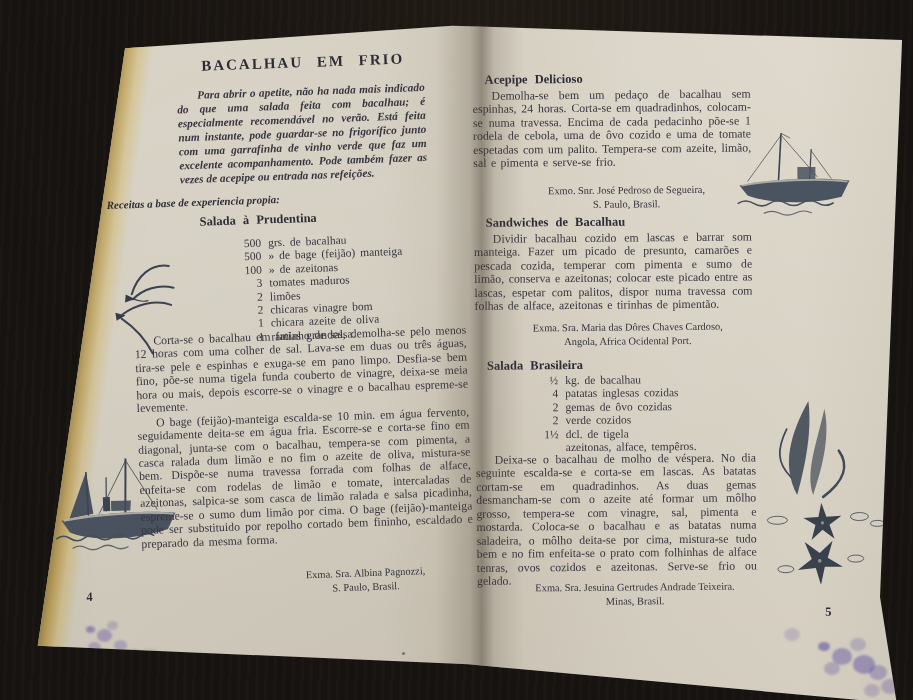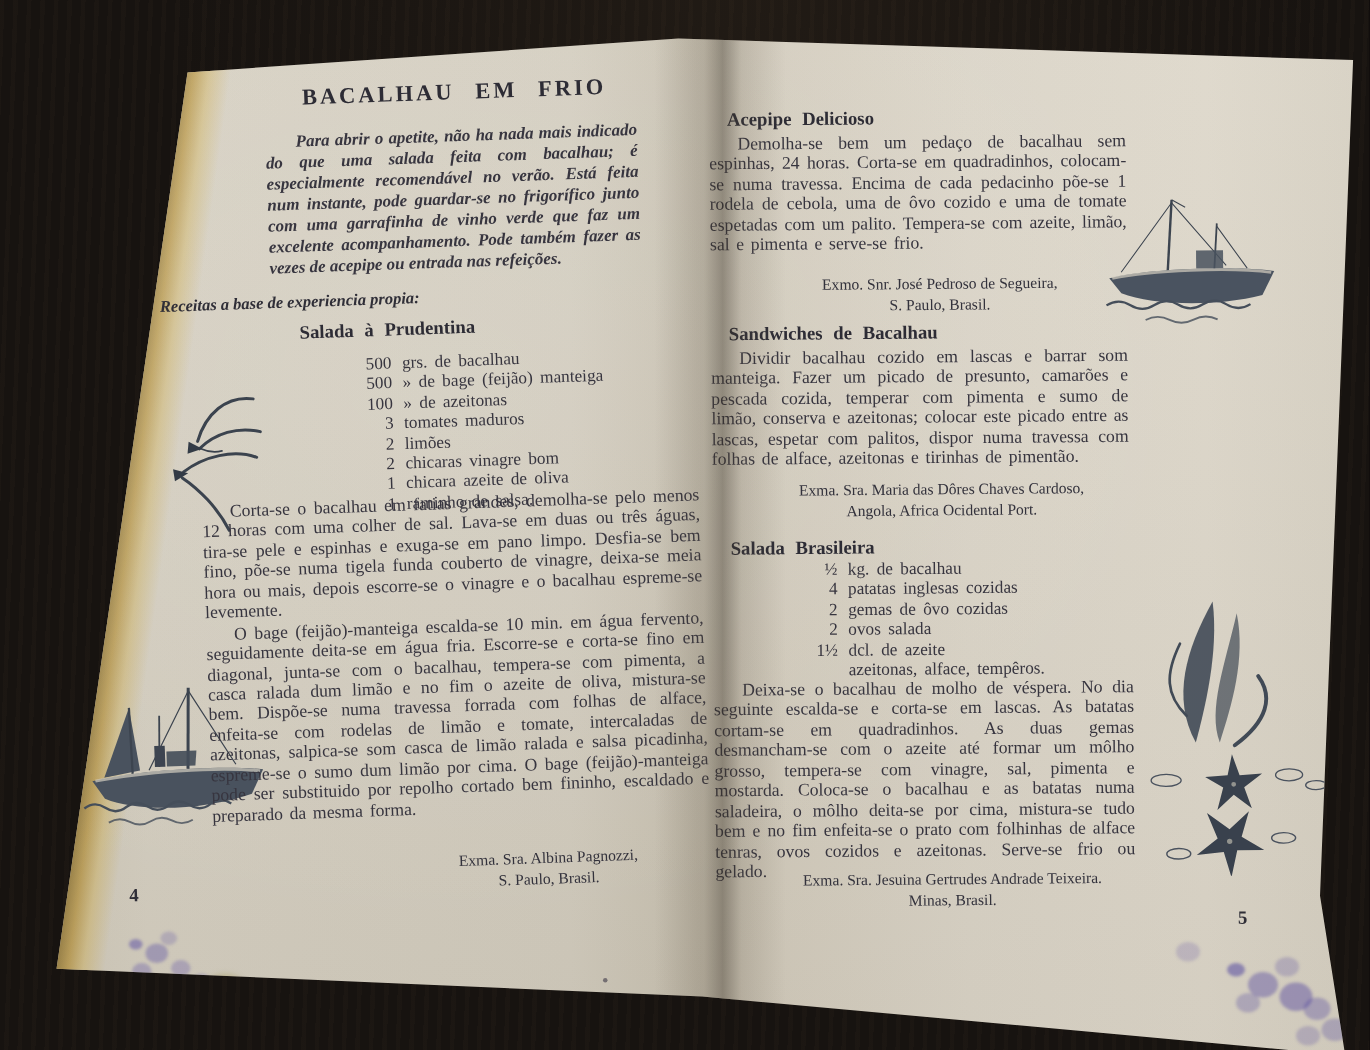--- a/index.html
+++ b/index.html
@@ -211,25 +211,25 @@
         <div class="irow">
             <span class="qty">4</span>
             <span>patatas inglesas cozidas</span>
           </div>
         <div class="irow">
             <span class="qty">2</span>
             <span>gemas de ôvo cozidas</span>
           </div>
         <div class="irow">
             <span class="qty">2</span>
-            <span>ovos salada</span>
+            <span>verde cozidos</span>
           </div>
         <div class="irow">
             <span class="qty">1½</span>
-            <span>dcl. de azeite</span>
+            <span>dcl. de tigela</span>
           </div>
         <div class="irow">
             <span class="qty"></span>
             <span>azeitonas, alface, tempêros.</span>
           </div>
       </div>
       <div class="bodytext sec3-para">
         <p>Deixa-se o bacalhau de molho de véspera. No dia seguinte escalda-se e corta-se em lascas. As batatas cortam-se em quadradinhos. As duas gemas desmancham-se com o azeite até formar um môlho grosso, tempera-se com vinagre, sal, pimenta e mostarda. Coloca-se o bacalhau e as batatas numa saladeira, o môlho deita-se por cima, mistura-se tudo bem e no fim enfeita-se o prato com folhinhas de alface tenras, ovos cozidos e azeitonas. Serve-se frio ou gelado.</p>
       </div>
       <div class="attr sec3-attr">

